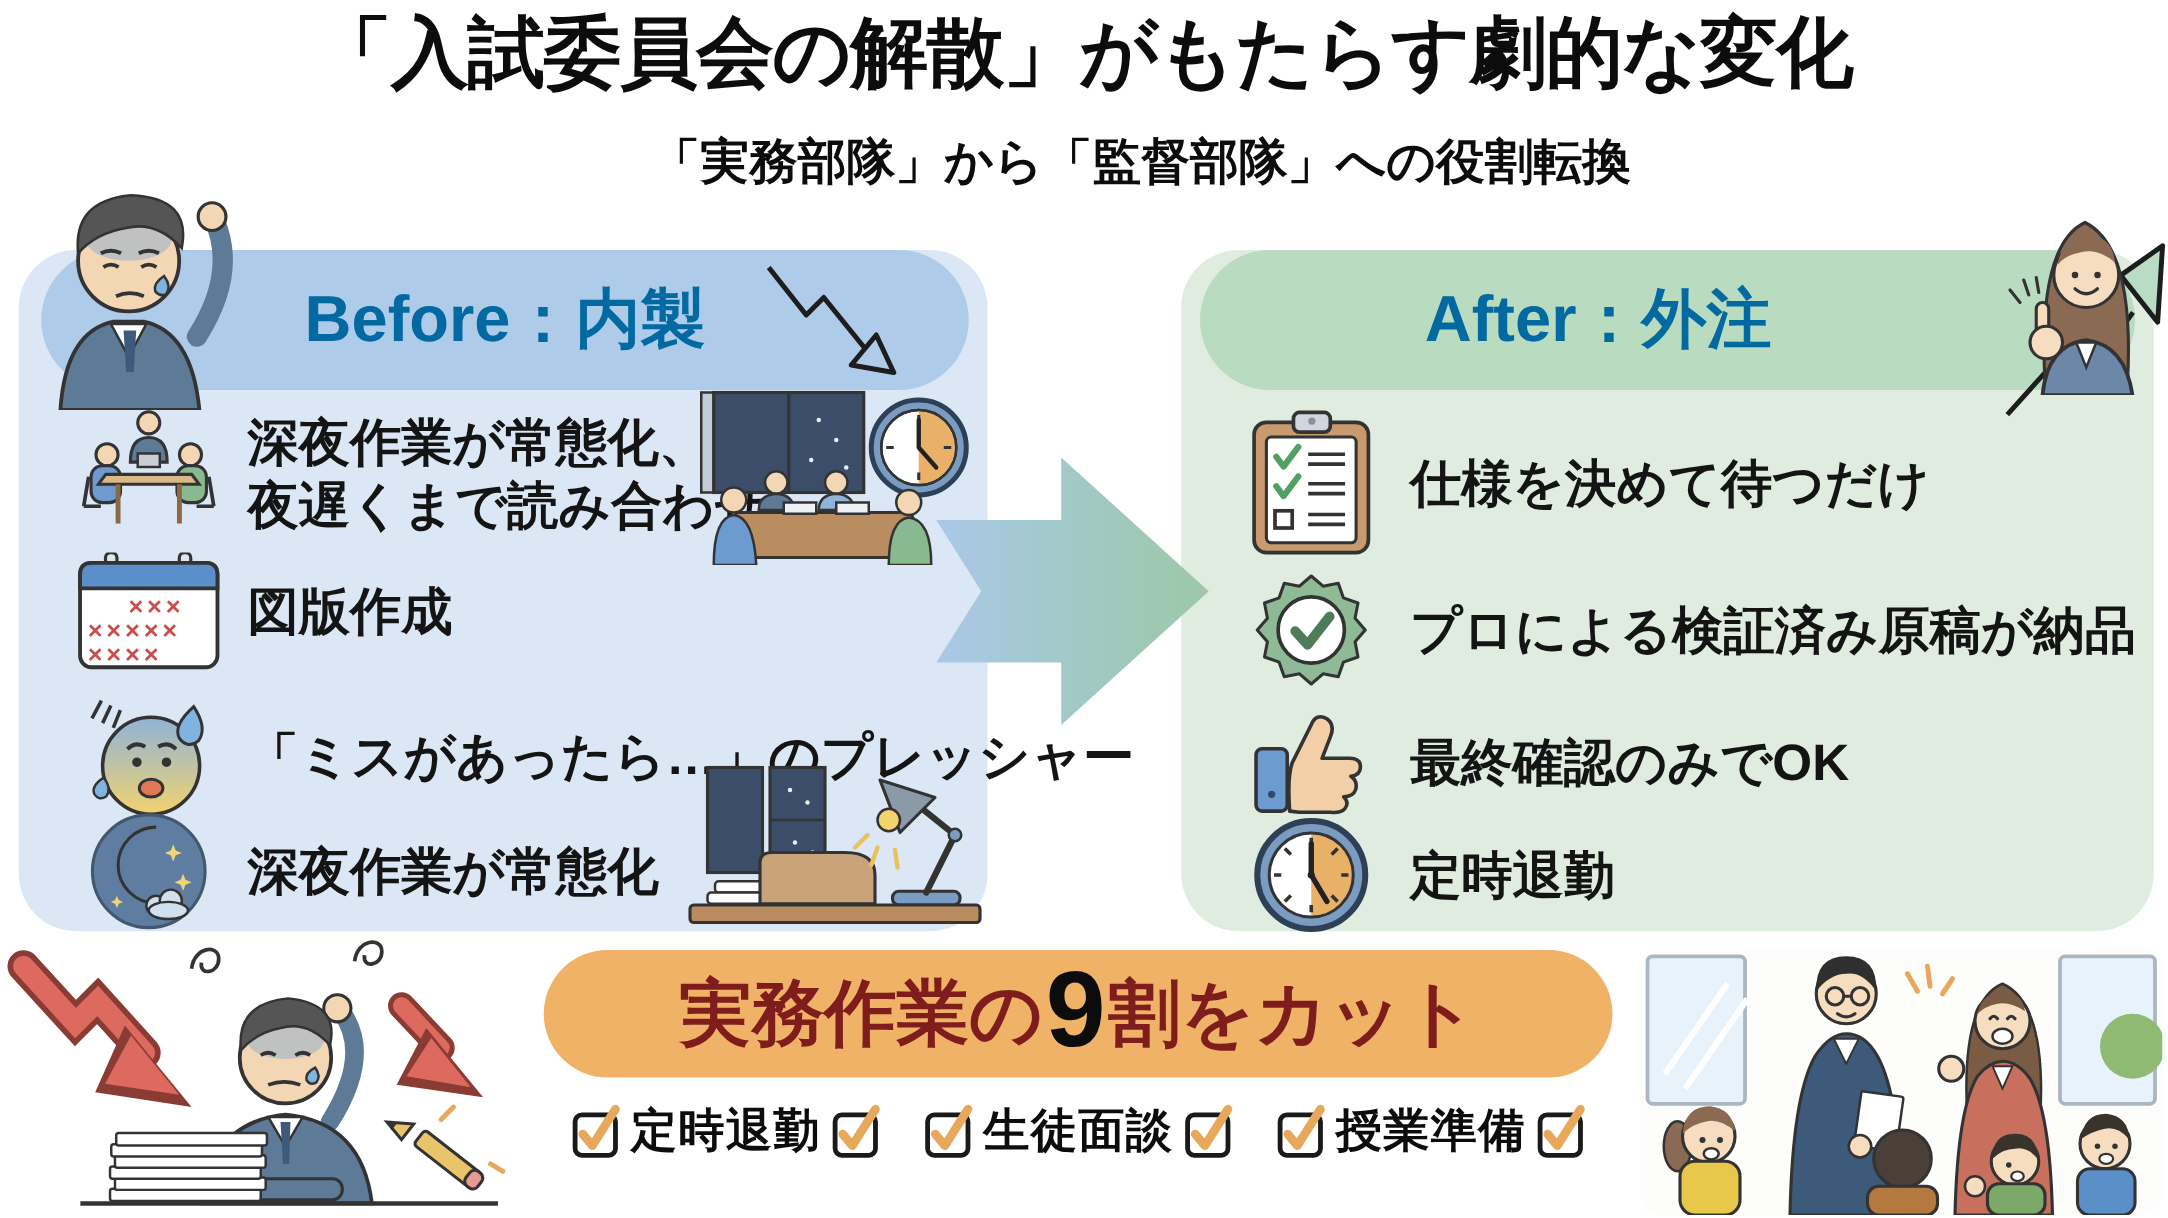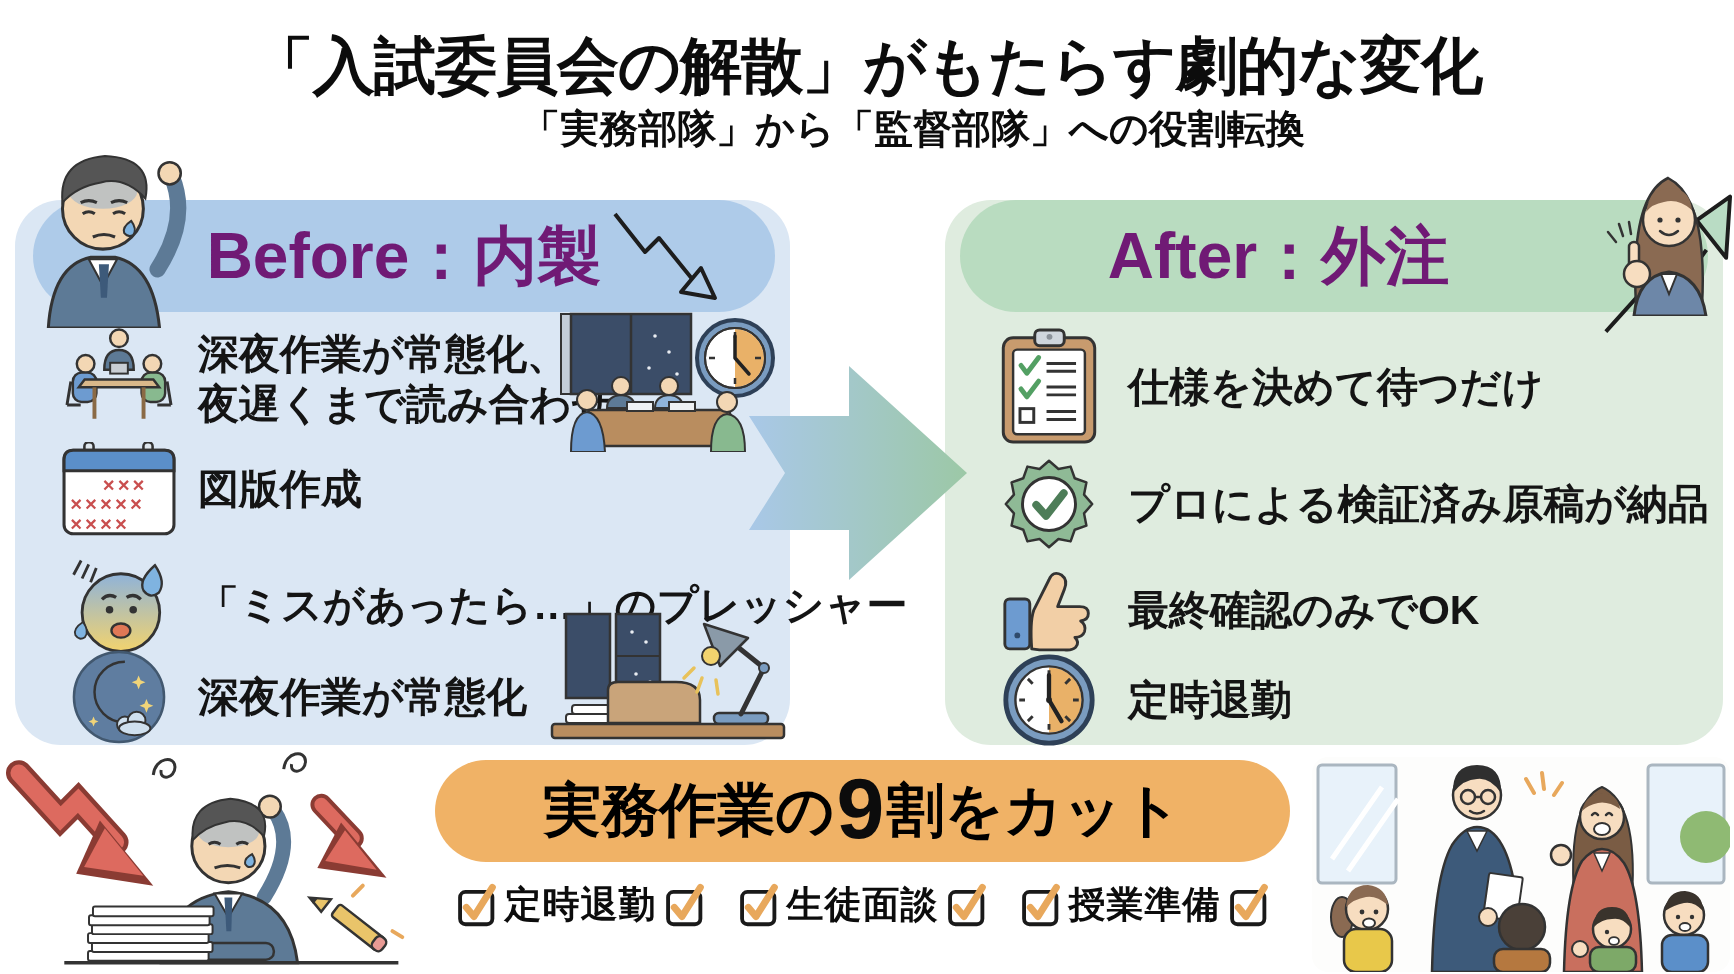--- a/index.html
+++ b/index.html
@@ -1,46 +1,46 @@
 <!DOCTYPE html>
 <html><head>
 <meta charset="utf-8">
 <style>
   html,body{margin:0;padding:0;background:#ffffff;}
   .canvas{
     position:relative;width:1734px;height:974px;background:#ffffff;overflow:hidden;
     font-family:"Liberation Sans","DejaVu Sans",sans-serif;color:#111;
   }
   
-  .title{position:absolute;top:24px;left:0;width:100%;text-align:center;
+  .title{position:absolute;top:0;left:0;width:100%;text-align:center;
     font-size:62px;font-weight:900;letter-spacing:-1px;color:#0c0c0c;}
   .subtitle{position:absolute;top:102px;left:0;width:100%;text-align:center;
     font-size:39px;font-weight:900;color:#0c0c0c;padding-left:46px;}
   
   .panel{position:absolute;top:200px;height:545px;border-radius:46px;}
   .panel.before{left:15px;width:775px;background:#dbe7f4;}
   .panel.after{left:945px;width:778px;background:#dfecdf;}
   .panel-header{position:absolute;top:0;height:112px;border-radius:56px;
     display:flex;align-items:center;justify-content:center;}
   .before .panel-header{left:18px;width:742px;background:#aecbe9;}
   .after  .panel-header{left:15px;width:748px;background:#b9dcc0;}
-  .panel-title{font-size:64px;font-weight:900;color:#701a75;letter-spacing:0px;}
+  .panel-title{font-size:52px;font-weight:900;color:#0369a1;letter-spacing:0px;}
   .after .panel-title{margin-right:111px;}
   .row{position:absolute;left:45px;display:flex;align-items:center;gap:20px;}
   .icon-box{width:118px;display:flex;justify-content:center;flex:0 0 118px;}
   .row-text{font-size:41px;font-weight:900;line-height:1.22;color:#141414;white-space:nowrap;}
   .b-row1{top:122px}.b-row2{top:242px}.b-row3{top:352px}.b-row4{top:448px}
   .a-row1{top:128px}.a-row2{top:250px}.a-row3{top:364px}.a-row4{top:452px}
   .side-illus{position:absolute;}
   
   .mid-arrow{position:absolute;left:742px;top:358px;z-index:3;}
   
   .banner{position:absolute;left:435px;top:760px;width:855px;height:102px;background:#f0b266;
     border-radius:52px;display:flex;align-items:center;justify-content:center;}
-  .banner .txt{font-size:58px;font-weight:900;color:#000000;}
+  .banner .txt{font-size:58px;font-weight:900;color:#7f1d1d;}
   .banner .num{font-size:86px;font-weight:900;color:#0c0c0c;line-height:0.9;margin:0 2px;transform:translateY(-2px);}
   
   .checklist{position:absolute;left:420px;top:880px;width:885px;display:flex;
     align-items:center;justify-content:center;gap:34px;}
   .check-group{display:flex;align-items:center;gap:8px;}
   .check-label{font-size:37px;font-weight:900;color:#0c0c0c;letter-spacing:1px;}
   
   .man-top-left{position:absolute;left:30px;top:146px;z-index:4;}
   .woman-top-right{position:absolute;left:1538px;top:146px;z-index:4;}
   .up-arrow-green{position:absolute;left:1596px;top:138px;z-index:2;}

